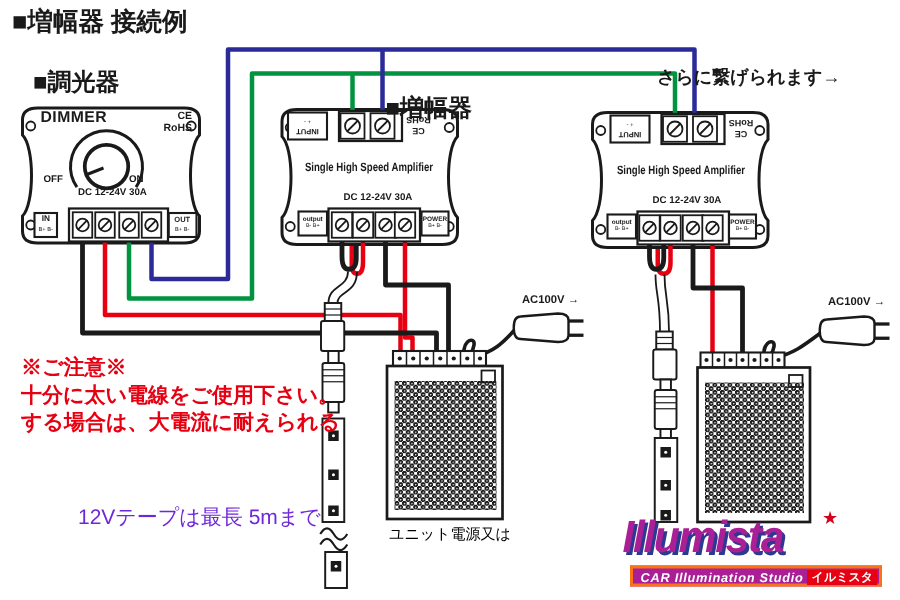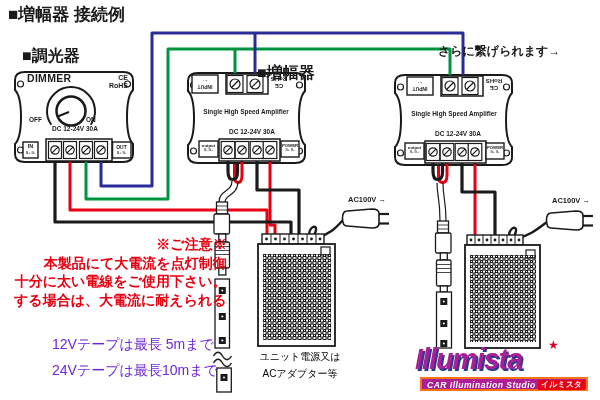--- a/index.html
+++ b/index.html
@@ -37,21 +37,21 @@
   .amp2-cert{left:477px;top:78px;}
   .amp-output{width:19px;text-align:center;font-size:4.3px;line-height:5px;}
   .amp1-output{left:199px;top:142.5px;}
   .amp2-output{left:405px;top:144.5px;}
   .amp-power{width:18px;text-align:center;font-size:4.3px;line-height:5px;}
   .amp1-power{left:281px;top:142.5px;}
   .amp2-power{left:486px;top:144.5px;}
   .sub-line{font-size:3.6px;font-weight:normal;}
   .ac1{left:348px;top:196px;font-size:7.5px;}
   .ac2{left:552px;top:197px;font-size:7.5px;}
-  .caution{left:14px;top:235px;font-size:14px;line-height:18.5px;color:#e60012;text-align:right;}
+  .caution{left:14px;top:235px;font-size:14px;line-height:18.5px;color:#e60012;}
   .tape{left:52px;top:331px;font-size:14px;line-height:26px;color:#6d28d9;}
   .psu-caption{left:243px;top:349px;width:114px;text-align:center;font-size:10px;line-height:16.5px;color:#000000;}
   .grill{position:absolute;
     background-image:
       radial-gradient(circle at 1.6px 1.6px,#ffffff .5px,#1a1a1a .65px,#1a1a1a 1.5px,rgba(255,255,255,0) 1.8px),
       radial-gradient(circle at 1.6px 1.6px,#ffffff .5px,#1a1a1a .65px,#1a1a1a 1.5px,rgba(255,255,255,0) 1.8px);
     background-size:5px 5px,5px 5px;background-position:0 0,2.5px 2.5px;}
   .grill1{left:263px;top:254px;width:68px;height:86px;}
   .grill2{left:470px;top:255px;width:66px;height:87px;}
   .logo-name{left:415px;top:342px;font-size:30px;font-style:italic;font-weight:bold;
@@ -352,33 +352,30 @@
 <div class="t b amp-power amp2-power">
   <div>POWER</div>
   <div class="sub-line">B+ B-</div>
 </div>
 
 <div class="t b ac1">AC100V →</div>
 <div class="t b ac2">AC100V →</div>
 
 <div class="t b caution">
   <div>※ご注意※</div>
-  <div>本製品にて大電流を点灯制御</div>
   <div>十分に太い電線をご使用下さい。</div>
   <div>する場合は、大電流に耐えられる</div>
 </div>
 
 <div class="t tape">
   <div>12Vテープは最長 5mまで</div>
-  <div>24Vテープは最長10mまで</div>
 </div>
 
 <div class="t psu-caption">
   <div>ユニット電源又は</div>
-  <div>ACアダプター等</div>
 </div>
 
 <div class="t logo-name">Illumista</div>
 <div class="t logo-star">★</div>
 <div class="logo-bar">
   <span class="logo-tagline">CAR Illumination Studio</span>
   <span class="logo-badge">イルミスタ</span>
 </div>
 
 </div>

